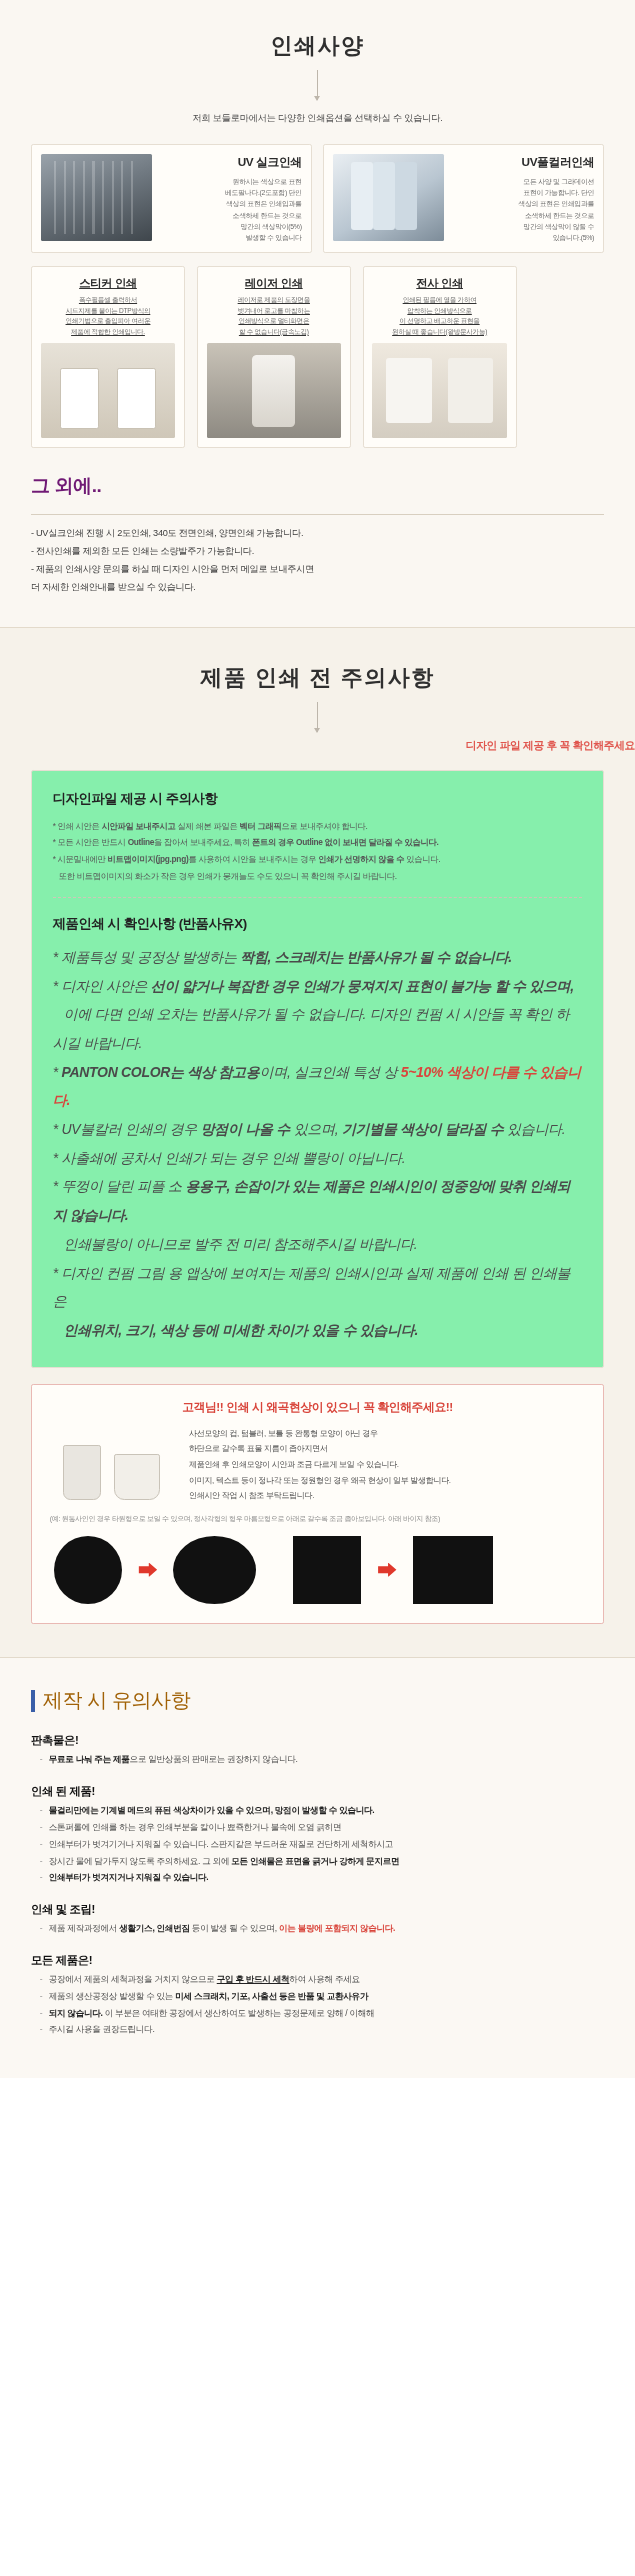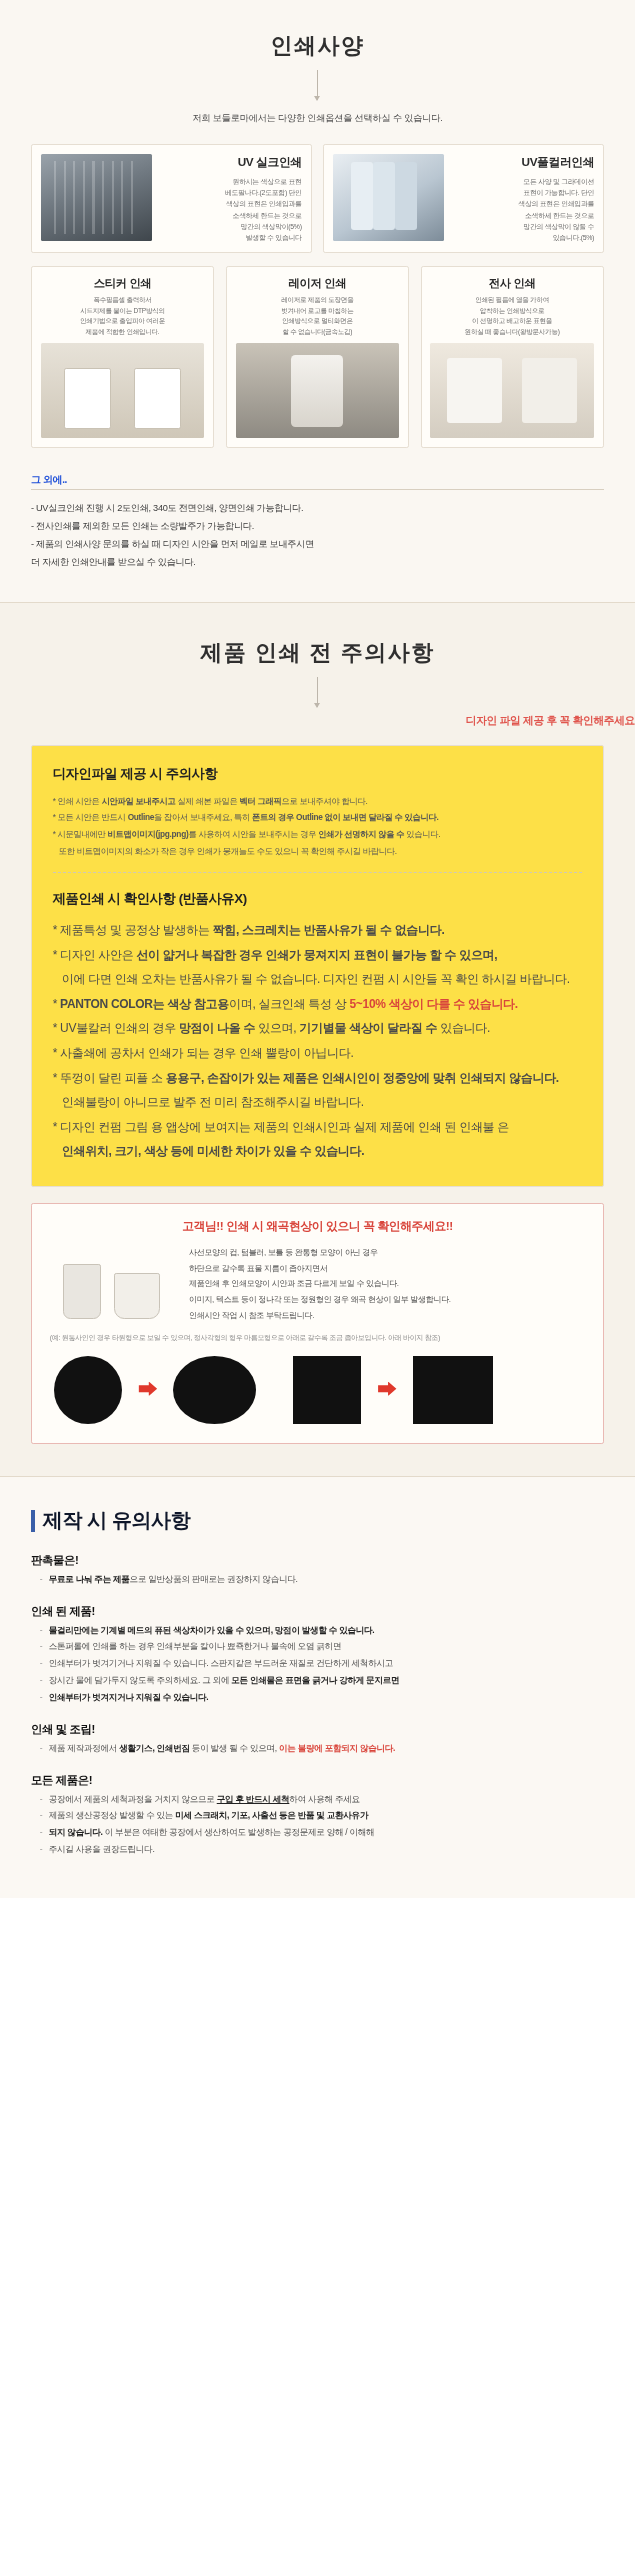--- a/index.html
+++ b/index.html
@@ -42,21 +42,21 @@
 
   .cards { width: 573px; margin: 19px auto 0; }
   .row2 { display: flex; gap: 11.8px; }
   .row3 { display: flex; gap: 11.8px; margin-top: 13.3px; }
 
   .card {
     background: #fffdf9; border: 0.7px solid #e6ded2;
     border-radius: 2.2px; padding: 8.9px;
   }
   .card.half { width: 293px; display: flex; gap: 8.9px; }
-  .card.third { width: 183px; }
+  .card.third { width: 154px; text-decoration: underline; }
   .card-photo {
     border-radius: 1.5px; overflow: hidden; position: relative;
     background: #cfd4d8;
   }
   .card.half .card-photo { width: 111px; height: 87px; flex: none; }
   .card-txt { flex: 1; padding-top: 1.5px; }
   .card-h {
     font-size: 11.8px; font-weight: bold; color: #2b2b2b;
     text-align: right; letter-spacing: -0.4px; margin-bottom: 5.2px;
   }
@@ -85,47 +85,47 @@
     background:linear-gradient(180deg,#f4f2ee,#d8d4cc);border-radius:4.4px;}
   .ph-transfer { background: linear-gradient(180deg,#efe9df 0%,#d4cdc1 100%); }
   .ph-transfer:before{content:"";position:absolute;left:10%;top:16%;width:34%;height:68%;
     background:#f7f5f1;border-radius:3px;}
   .ph-transfer:after{content:"";position:absolute;right:10%;top:16%;width:34%;height:68%;
     background:#f2efe9;border-radius:3px;}
 
   
   .etc { width: 573px; margin: 25px auto 0; }
   .etc-h {
-    font-size: 10px; font-weight: bold; color: #1d4ed8;
-    border-bottom: 1.5px solid #d8cfc0; padding-bottom: 2px; letter-spacing: -0.4px;
+    font-size: 19px; font-weight: bold; color: #701a75;
+    border-bottom: 1.5px solid #d8cfc0; padding-bottom: 15px; letter-spacing: -0.4px;
   }
   .etc-list { margin-top: 10.3px; }
   .etc-list li {
     list-style: none; font-size: 9.2px; color: #3c3c3c;
     line-height: 1.95; letter-spacing: -0.3px;
   }
 
   
   .sec2 { background: #f6f2ea; padding: 25px 0 32.5px; border-top: 0.7px solid #e3dacb; }
   .sec2-sub {
     text-align: right; color: #e0564e; font-weight: bold;
     font-size: 10.7px; margin-top: 7.4px; letter-spacing: -0.3px;
   }
   .panel {
-    width: 573px; margin: 16.2px auto 0; background: #fde047;
+    width: 573px; margin: 16.2px auto 0; background: #86efac;
     border: 0.7px solid #e6ded2; border-radius: 2.2px; padding: 19px 20.7px 22px;
   }
   .blk-h {
     font-size: 13.3px; font-weight: bold; color: #222;
     letter-spacing: -0.4px; margin-bottom: 10.3px;
   }
   .blk-h.second { margin-top: 3px; }
   .note { font-size: 8.3px; color: #555; line-height: 2.0; letter-spacing: -0.3px; }
   .dashed { border: 0; border-top: 0.7px dashed #cfc7b8; margin: 13.3px 0 16.2px; }
-  .bullets li { list-style: none; font-size: 12px; color: #4a4a4a; line-height: 2.05; letter-spacing: -0.3px; }
+  .bullets li { list-style: none; font-size: 14px; color: #4a4a4a; line-height: 2.05; letter-spacing: -0.3px; font-style: italic; }
 
   
   .warnbox {
     width: 573px; margin: 16.2px auto 0; background: #fffdf9;
     border: 0.7px solid #e9b9b4; border-radius: 2.2px; padding: 14.8px 17.7px 19px;
   }
   .warn-h {
     text-align: center; color: #d9463c; font-weight: bold;
     font-size: 11.8px; letter-spacing: -0.4px; margin-bottom: 10.3px;
   }
@@ -142,22 +142,22 @@
   .shapes { display: flex; align-items: center; gap: 16.2px; margin-top: 11.8px; padding-left: 4.4px; }
   .circle-k { width: 68px; height: 68px; border-radius: 50%; background: #111; }
   .ellipse-k { width: 83px; height: 68px; border-radius: 50%; background: #111; }
   .square-k { width: 68px; height: 68px; background: #111; }
   .rect-k { width: 80px; height: 68px; background: #111; }
   .redarrow { color: #e0382c; font-size: 19px; font-weight: bold; line-height: 1; }
 
   
   .sec3 { background: #fbf8f3; padding: 29.5px 0 40px; border-top: 0.7px solid #e3dacb; }
   .sec3-title {
-    width: 573px; margin: 0 auto; font-size: 20px; font-weight: bold;
-    color: #0f172a; letter-spacing: -0.4px; padding-left: 11.8px; position: relative;
+    width: 573px; margin: 0 auto; font-size: 20px; font-weight: normal;
+    color: #a16207; letter-spacing: -0.4px; padding-left: 11.8px; position: relative;
   }
   .sec3-title:before {
     content: ""; position: absolute; left: 0; top: 3px;
     width: 4.4px; height: 22px; background: #3a5fa8;
   }
   .s3 { width: 573px; margin: 19px auto 0; }
   .s3-h {
     font-size: 11.4px; font-weight: bold; color: #111;
     letter-spacing: -0.4px; margin-top: 16.2px;
   }

